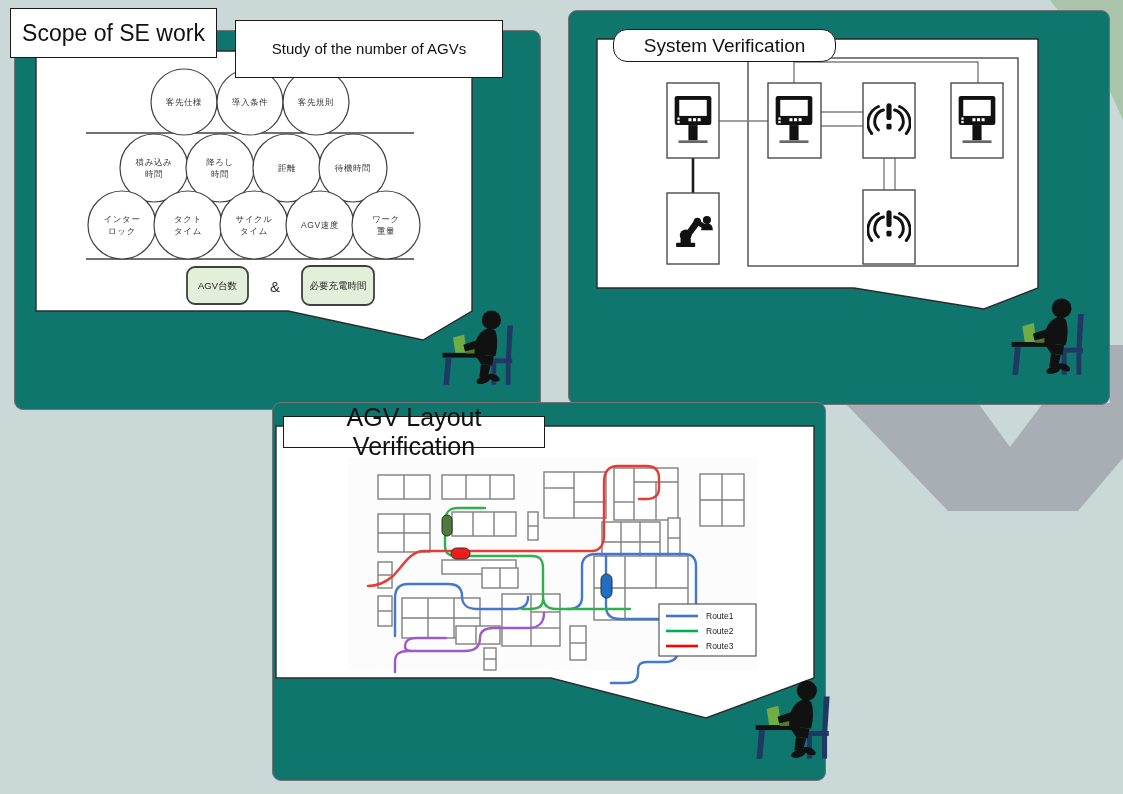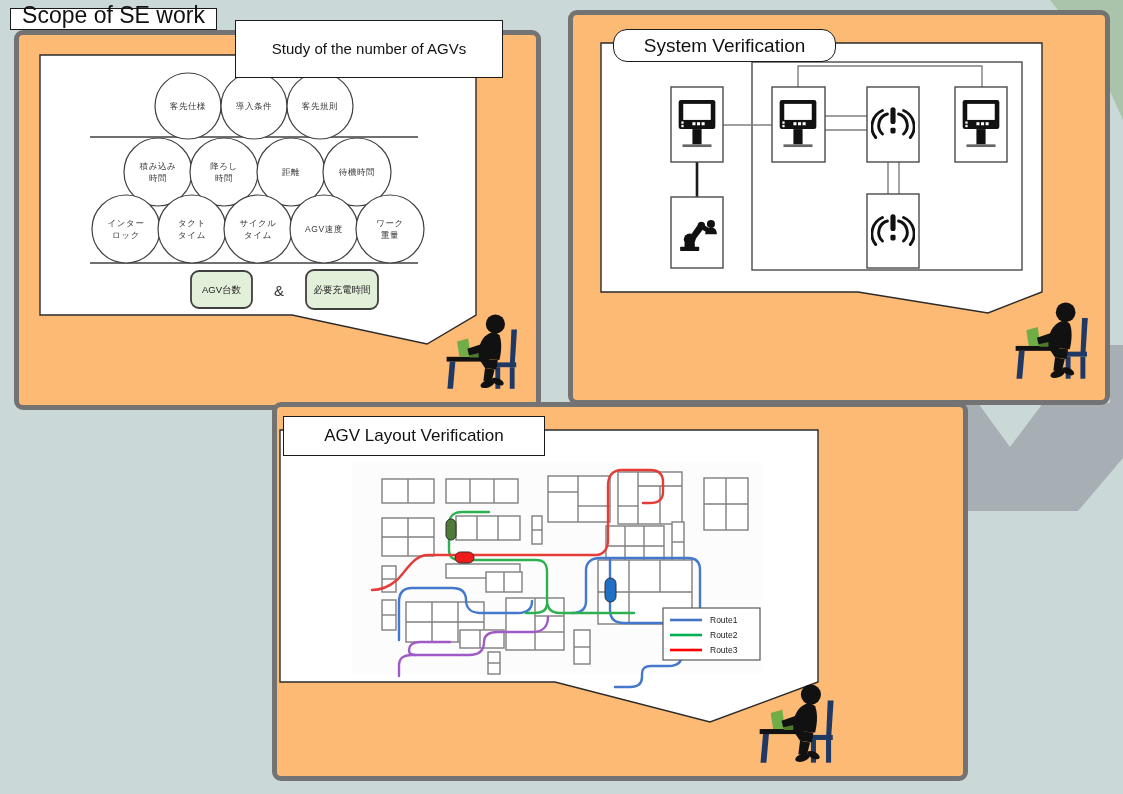--- a/index.html
+++ b/index.html
@@ -1,26 +1,26 @@
 <!DOCTYPE html>
 <html><head>
 <meta charset="utf-8">
 <style>
   html,body{margin:0;padding:0;background:#cbd8d8;}
   .stage{position:relative;width:1123px;height:794px;background:#cbd8d8;overflow:hidden;
          font-family:"Liberation Sans","DejaVu Sans",sans-serif;}
   .bgsvg{position:absolute;left:0;top:0;}
-  .panel{position:absolute;background:#fdba74;border:5px solid #737373;border-radius:9px;box-sizing:border-box;}
+  .panel{position:absolute;background:#0f766e;border:1px solid #737373;border-radius:9px;box-sizing:border-box;}
   .panel svg{position:absolute;left:-5px;top:-5px;}
   .tbox{position:absolute;background:#ffffff;border:1.7px solid #1a1a1a;display:flex;
         align-items:center;justify-content:center;text-align:center;color:#111;box-sizing:border-box;}
-  #t-scope{left:10px;top:8px;width:207px;height:22px;font-size:23px;align-items:flex-end;}
+  #t-scope{left:10px;top:8px;width:207px;height:50px;font-size:23px;}
   #t-study{left:235px;top:20px;width:268px;height:58px;font-size:15px;line-height:1.22;flex-direction:column;}
   #t-system{left:613px;top:29px;width:223px;height:33px;font-size:19px;border-radius:14px;}
-  #t-layout{left:283px;top:416px;width:262px;height:40px;font-size:17px;}
+  #t-layout{left:283px;top:416px;width:262px;height:32px;font-size:25px;}
   text{font-family:"Liberation Sans","DejaVu Sans",sans-serif;fill:#3a3a3a;}
   .ctext{font-size:8.5px;letter-spacing:0.6px;text-anchor:middle;}
   .rtext{font-size:9.5px;text-anchor:middle;fill:#222;}
   .amp{font-size:15px;text-anchor:middle;fill:#333;}
   .ltext{font-size:8.5px;fill:#222;}
   .blockline{fill:#ffffff;stroke:#7f7f7f;stroke-width:1.4;}
   .divline{stroke:#7f7f7f;stroke-width:1.4;}
   .route{fill:none;stroke-width:2.4;stroke-linecap:round;}
   .conn{stroke:#7f7f7f;stroke-width:1.4;fill:none;}
   .devbox{fill:#ffffff;stroke:#4a4a4a;stroke-width:1.4;}
@@ -169,21 +169,21 @@
       <use href="#kiosk" x="775" y="97" width="46" height="55"></use>
       <use href="#alert" x="871" y="102" width="44" height="44"></use>
       <use href="#kiosk" x="958" y="97" width="46" height="55"></use>
       <use href="#robot" x="675" y="210" width="44" height="44"></use>
       <use href="#alert" x="871" y="209" width="44" height="44"></use>
 
       <use href="#person-desk" x="1014" y="300" width="82" height="82"></use>
     </svg>
   </div>
 
-  <div class="panel" style="left:272px;top:402px;width:696px;height:379px;">
+  <div class="panel" style="left:272px;top:402px;width:554px;height:379px;">
     <svg width="586" height="379" viewBox="272 402 586 379">
       <polygon points="280,430 818,430 818,682 710,722 555,682 280,682" fill="#ffffff" stroke="#2b2b2b" stroke-width="1.4"></polygon>
 
       <g transform="translate(352,462)">
         <rect x="0" y="0" width="410" height="212" fill="#fcfcfc"></rect>
 
         <g>
           <rect class="blockline" x="30" y="17" width="52" height="24"></rect>
             <line class="divline" x1="56" y1="17" x2="56" y2="41"></line>
           <rect class="blockline" x="94" y="17" width="72" height="24"></rect>

